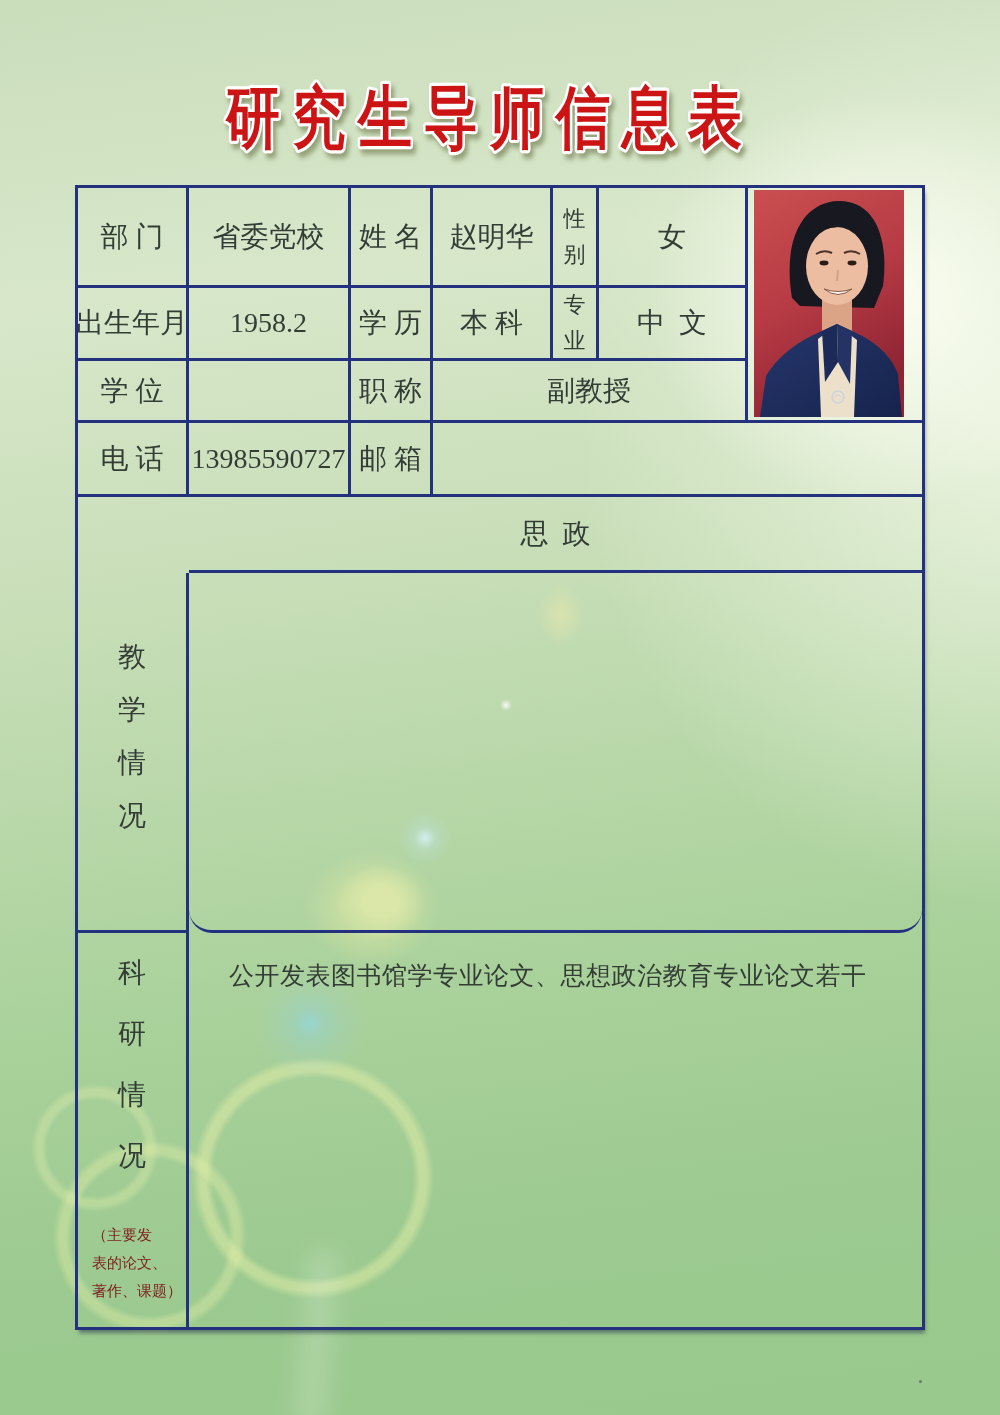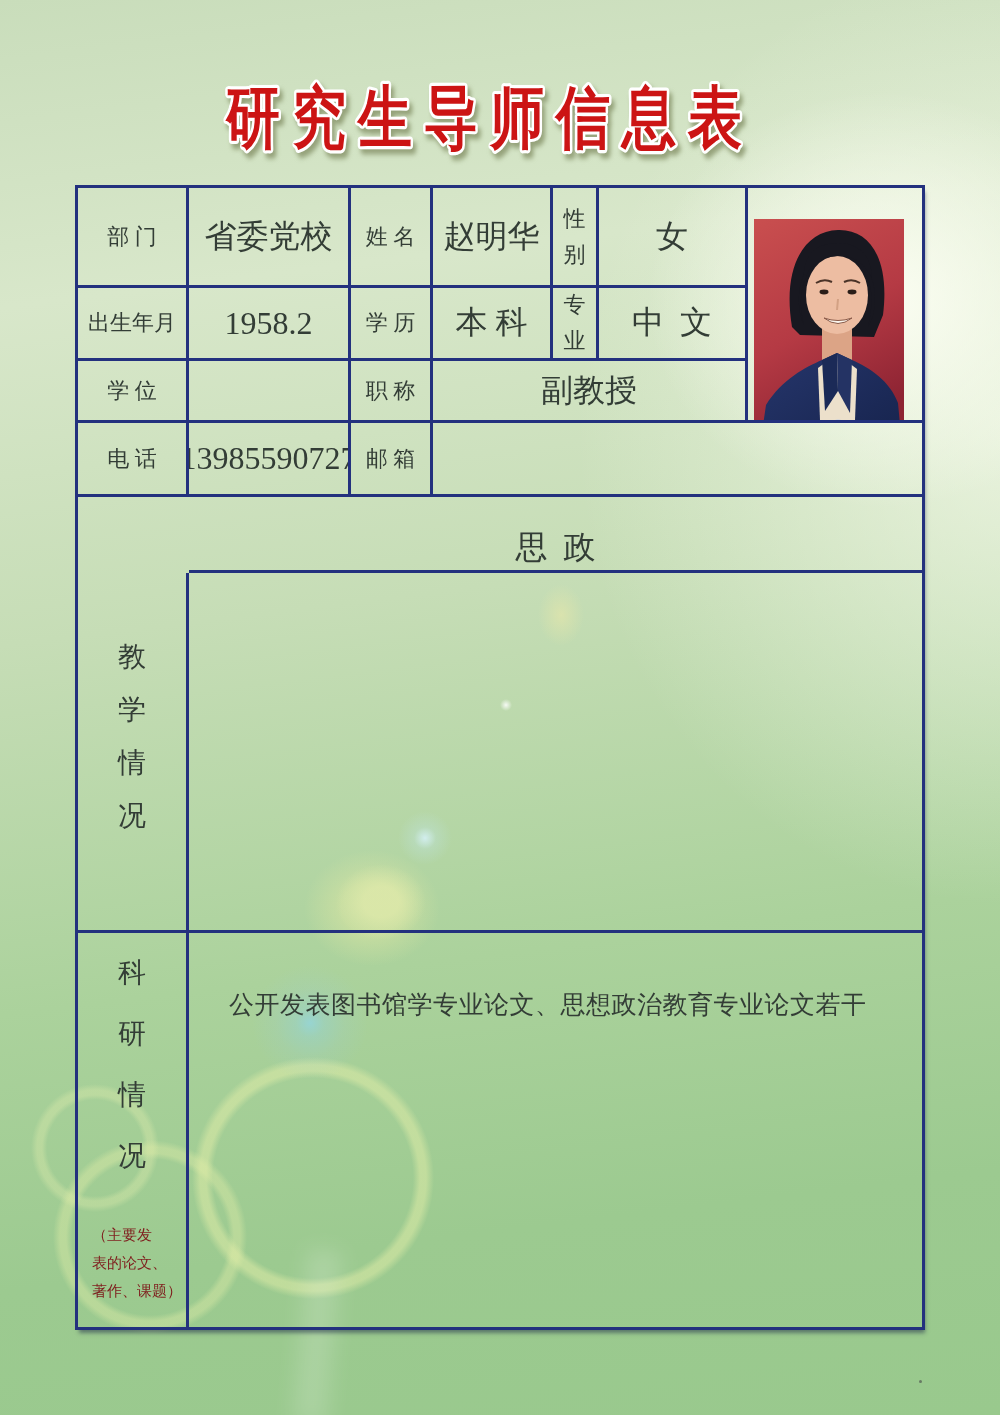--- a/index.html
+++ b/index.html
@@ -38,34 +38,34 @@
     border:3px solid #23317e;display:grid;
     grid-template-columns:111px 162px 82px 120px 46px 149px 174px;
     grid-template-rows:100px 73px 62px 74px 76px 360px 394px;
     box-shadow:2px 5px 4px -2px rgba(25,35,70,0.5);
   }
   .cell{
     box-sizing:border-box;border-right:3px solid #23317e;border-bottom:3px solid #23317e;
     display:flex;align-items:center;justify-content:center;
     color:#333d36;overflow:hidden;
   }
-  .no-r{border-right:none;margin-top:29px;}
+  .no-r{border-right:none;}
   .no-b{border-bottom:none;}
-  .lbl{font-size:22px;white-space:pre;}
-  .val{font-size:32px;white-space:pre;}
+  .lbl{font-size:28px;white-space:pre;}
+  .val{font-size:28px;white-space:pre;}
   .vlabel{flex-direction:column;font-size:22px;line-height:24px;gap:12px;}
   .vlabel-big{flex-direction:column;font-size:28px;line-height:28px;}
   .teaching-label{justify-content:center;gap:25px;padding-bottom:30px;}
   .research-label{justify-content:flex-start;padding-top:26px;gap:33px;align-items:center;}
   .research-label .note{
     margin-top:auto;align-self:stretch;text-align:left;
     padding:0 4px 22px 14px;font-size:15px;line-height:28px;white-space:nowrap;color:#7f1d1d;
   }
   .content-cell{align-items:flex-start;justify-content:flex-start;
-    padding:26px 18px 0 40px;font-size:25px;letter-spacing:0.5px;text-align:left;}
+    padding:26px 18px 0 40px;font-size:25px;letter-spacing:0.5px;text-align:left;border-radius:23px;}
   .photo-cell{align-items:flex-start;justify-content:flex-start;padding:2px 0 0 6px;}
 </style>
 </head>
 <body>
 
 <div class="streak-b"></div>
 <div class="speck"></div>
 
 <div class="title-wrap">
   <svg width="1000" height="175" viewBox="0 0 1000 175">

